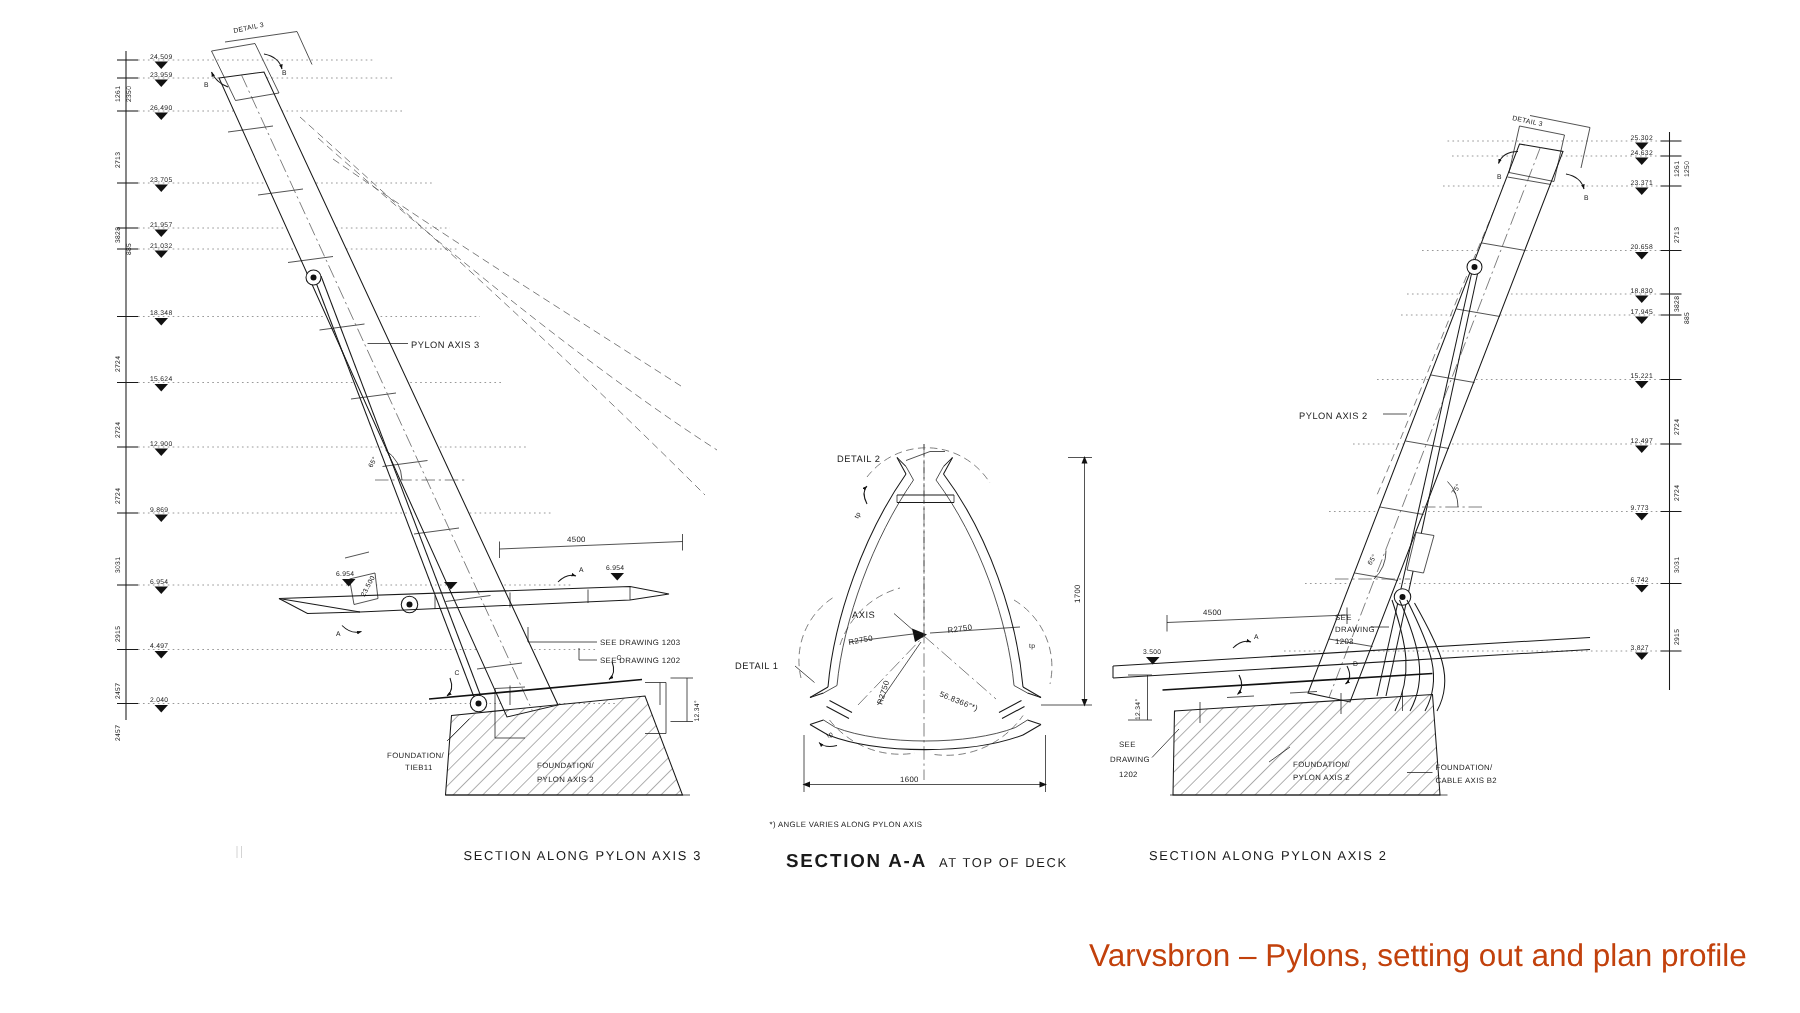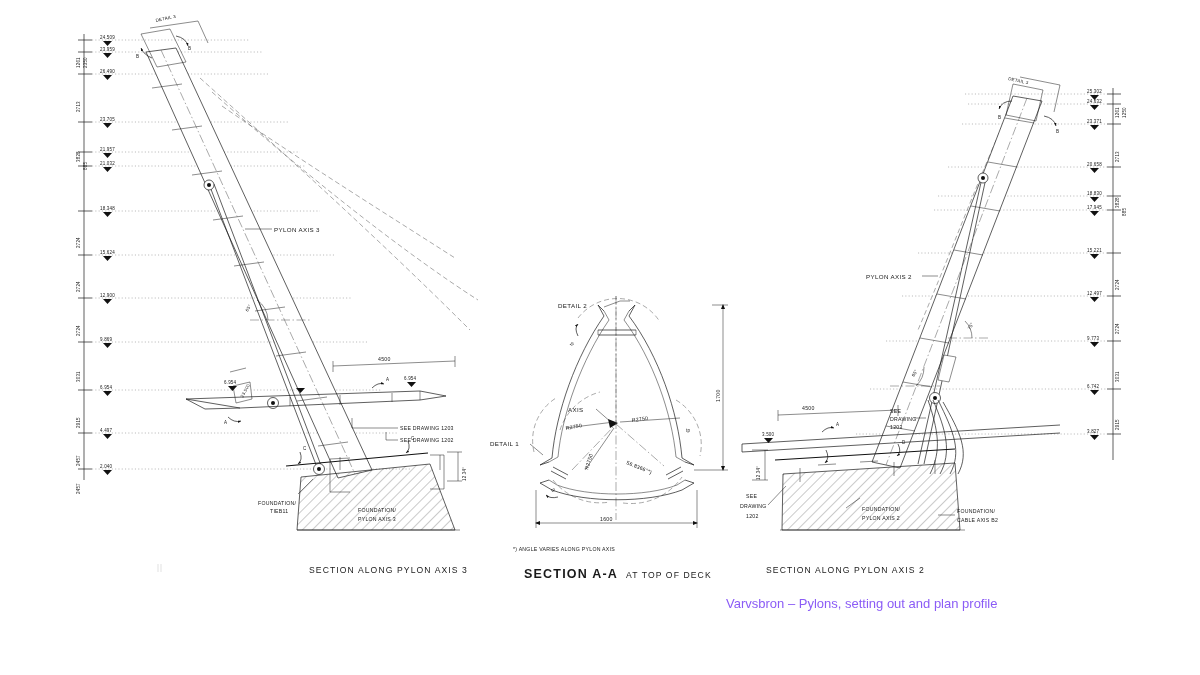--- a/index.html
+++ b/index.html
@@ -18,22 +18,22 @@
   .ln{stroke:#1a1a1a;fill:none;stroke-width:.7;}
   .lnT{stroke:#1a1a1a;fill:none;stroke-width:.5;}
   .lnB{stroke:#111;fill:none;stroke-width:1.15;}
   .dash{stroke:#555;fill:none;stroke-width:.5;stroke-dasharray:5 3;}
   .dot{stroke:#777;fill:none;stroke-width:.5;stroke-dasharray:1.1 2.2;}
   .cl{stroke:#555;fill:none;stroke-width:.5;stroke-dasharray:9 2.5 1.5 2.5;}
   .fillw{fill:#fff;}
   .hatch{fill:url(#hatch45);stroke:#1a1a1a;stroke-width:.7;}
   .mk{fill:#111;}
   .caption{
-    position:absolute;left:726px;top:596px;
-    font-size:13px;color:#8b5cf6;white-space:nowrap;
+    position:absolute;left:726px;top:626px;
+    font-size:21px;color:#c2410c;white-space:nowrap;
     font-family:"Liberation Sans",sans-serif;
   }
 </style>
 </head>
 <body>
 
 <div id="page">
 
   <svg width="1200" height="675" viewBox="0 0 1200 675">
     <defs>

